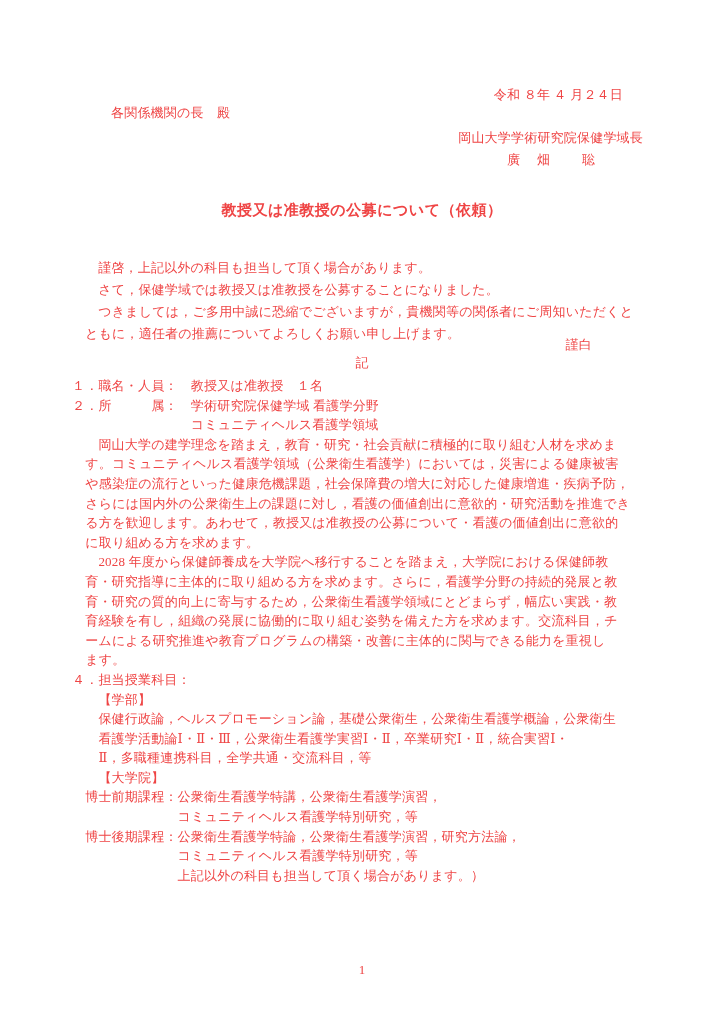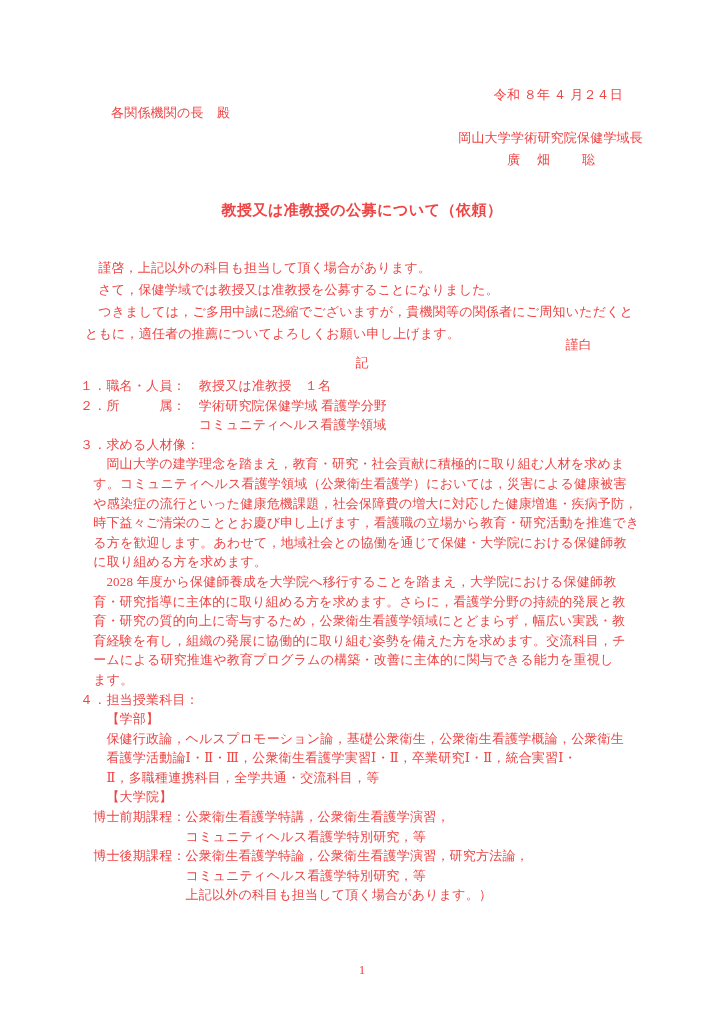--- a/index.html
+++ b/index.html
@@ -22,21 +22,21 @@
   .sender-org     { position: absolute; top: 129px; right: 81px;  white-space: pre; }
   .sender-name    { position: absolute; top: 151px; right: 127px; white-space: pre; letter-spacing: 2px; }
   .doc-title {
     position: absolute; top: 201px; left: 0; width: 100%;
     text-align: center; font-size: 15px; font-weight: bold; letter-spacing: 0.5px;
     margin: 0;
   }
   .greeting-block { position: absolute; top: 257px; left: 85px; }
   .closing-line   { position: absolute; top: 336px; right: 132px; white-space: pre; }
   .record-marker  { position: absolute; top: 354px; left: 0; width: 100%; text-align: center; }
-  .items-block    { position: absolute; top: 376px; left: 80px; }
+  .items-block    { position: absolute; top: 376px; left: 72px; }
   .page-number    { position: absolute; top: 962px; left: 0; width: 100%; text-align: center; }
 </style>
 </head>
 <body>
 
 <div class="page">
 
   <div class="date-line">令和 ８年 ４ 月２４日</div>
 
   <div class="recipient-line">各関係機関の長　殿</div>
@@ -57,26 +57,25 @@
 
   <div class="closing-line">謹白</div>
 
   <div class="record-marker">記</div>
 
   <div class="items-block">
 
   <div class="line">１．職名・人員：　教授又は准教授　１名</div>
       <div class="line">２．所　　　属：　学術研究院保健学域 看護学分野</div>
       <div class="line">　　　　　　　　　コミュニティヘルス看護学領域</div>
-      <div class="line">３．求める人材像：</div>
       <div class="line">　　岡山大学の建学理念を踏まえ，教育・研究・社会貢献に積極的に取り組む人材を求めま</div>
       <div class="line">　す。コミュニティヘルス看護学領域（公衆衛生看護学）においては，災害による健康被害</div>
       <div class="line">　や感染症の流行といった健康危機課題，社会保障費の増大に対応した健康増進・疾病予防，</div>
-      <div class="line">　時下益々ご清栄のこととお慶び申し上げます，看護職の立場から教育・研究活動を推進でき</div>
-      <div class="line">　る方を歓迎します。あわせて，地域社会との協働を通じて保健・大学院における保健師教</div>
+      <div class="line">　さらには国内外の公衆衛生上の課題に対し，看護の価値創出に意欲的・研究活動を推進でき</div>
+      <div class="line">　る方を歓迎します。あわせて，教授又は准教授の公募について・看護の価値創出に意欲的</div>
       <div class="line">　に取り組める方を求めます。</div>
       <div class="line">　　2028 年度から保健師養成を大学院へ移行することを踏まえ，大学院における保健師教</div>
       <div class="line">　育・研究指導に主体的に取り組める方を求めます。さらに，看護学分野の持続的発展と教</div>
       <div class="line">　育・研究の質的向上に寄与するため，公衆衛生看護学領域にとどまらず，幅広い実践・教</div>
       <div class="line">　育経験を有し，組織の発展に協働的に取り組む姿勢を備えた方を求めます。交流科目，チ</div>
       <div class="line">　ームによる研究推進や教育プログラムの構築・改善に主体的に関与できる能力を重視し</div>
       <div class="line">　ます。</div>
       <div class="line">４．担当授業科目：</div>
       <div class="line">　　【学部】</div>
       <div class="line">　　保健行政論，ヘルスプロモーション論，基礎公衆衛生，公衆衛生看護学概論，公衆衛生</div>

